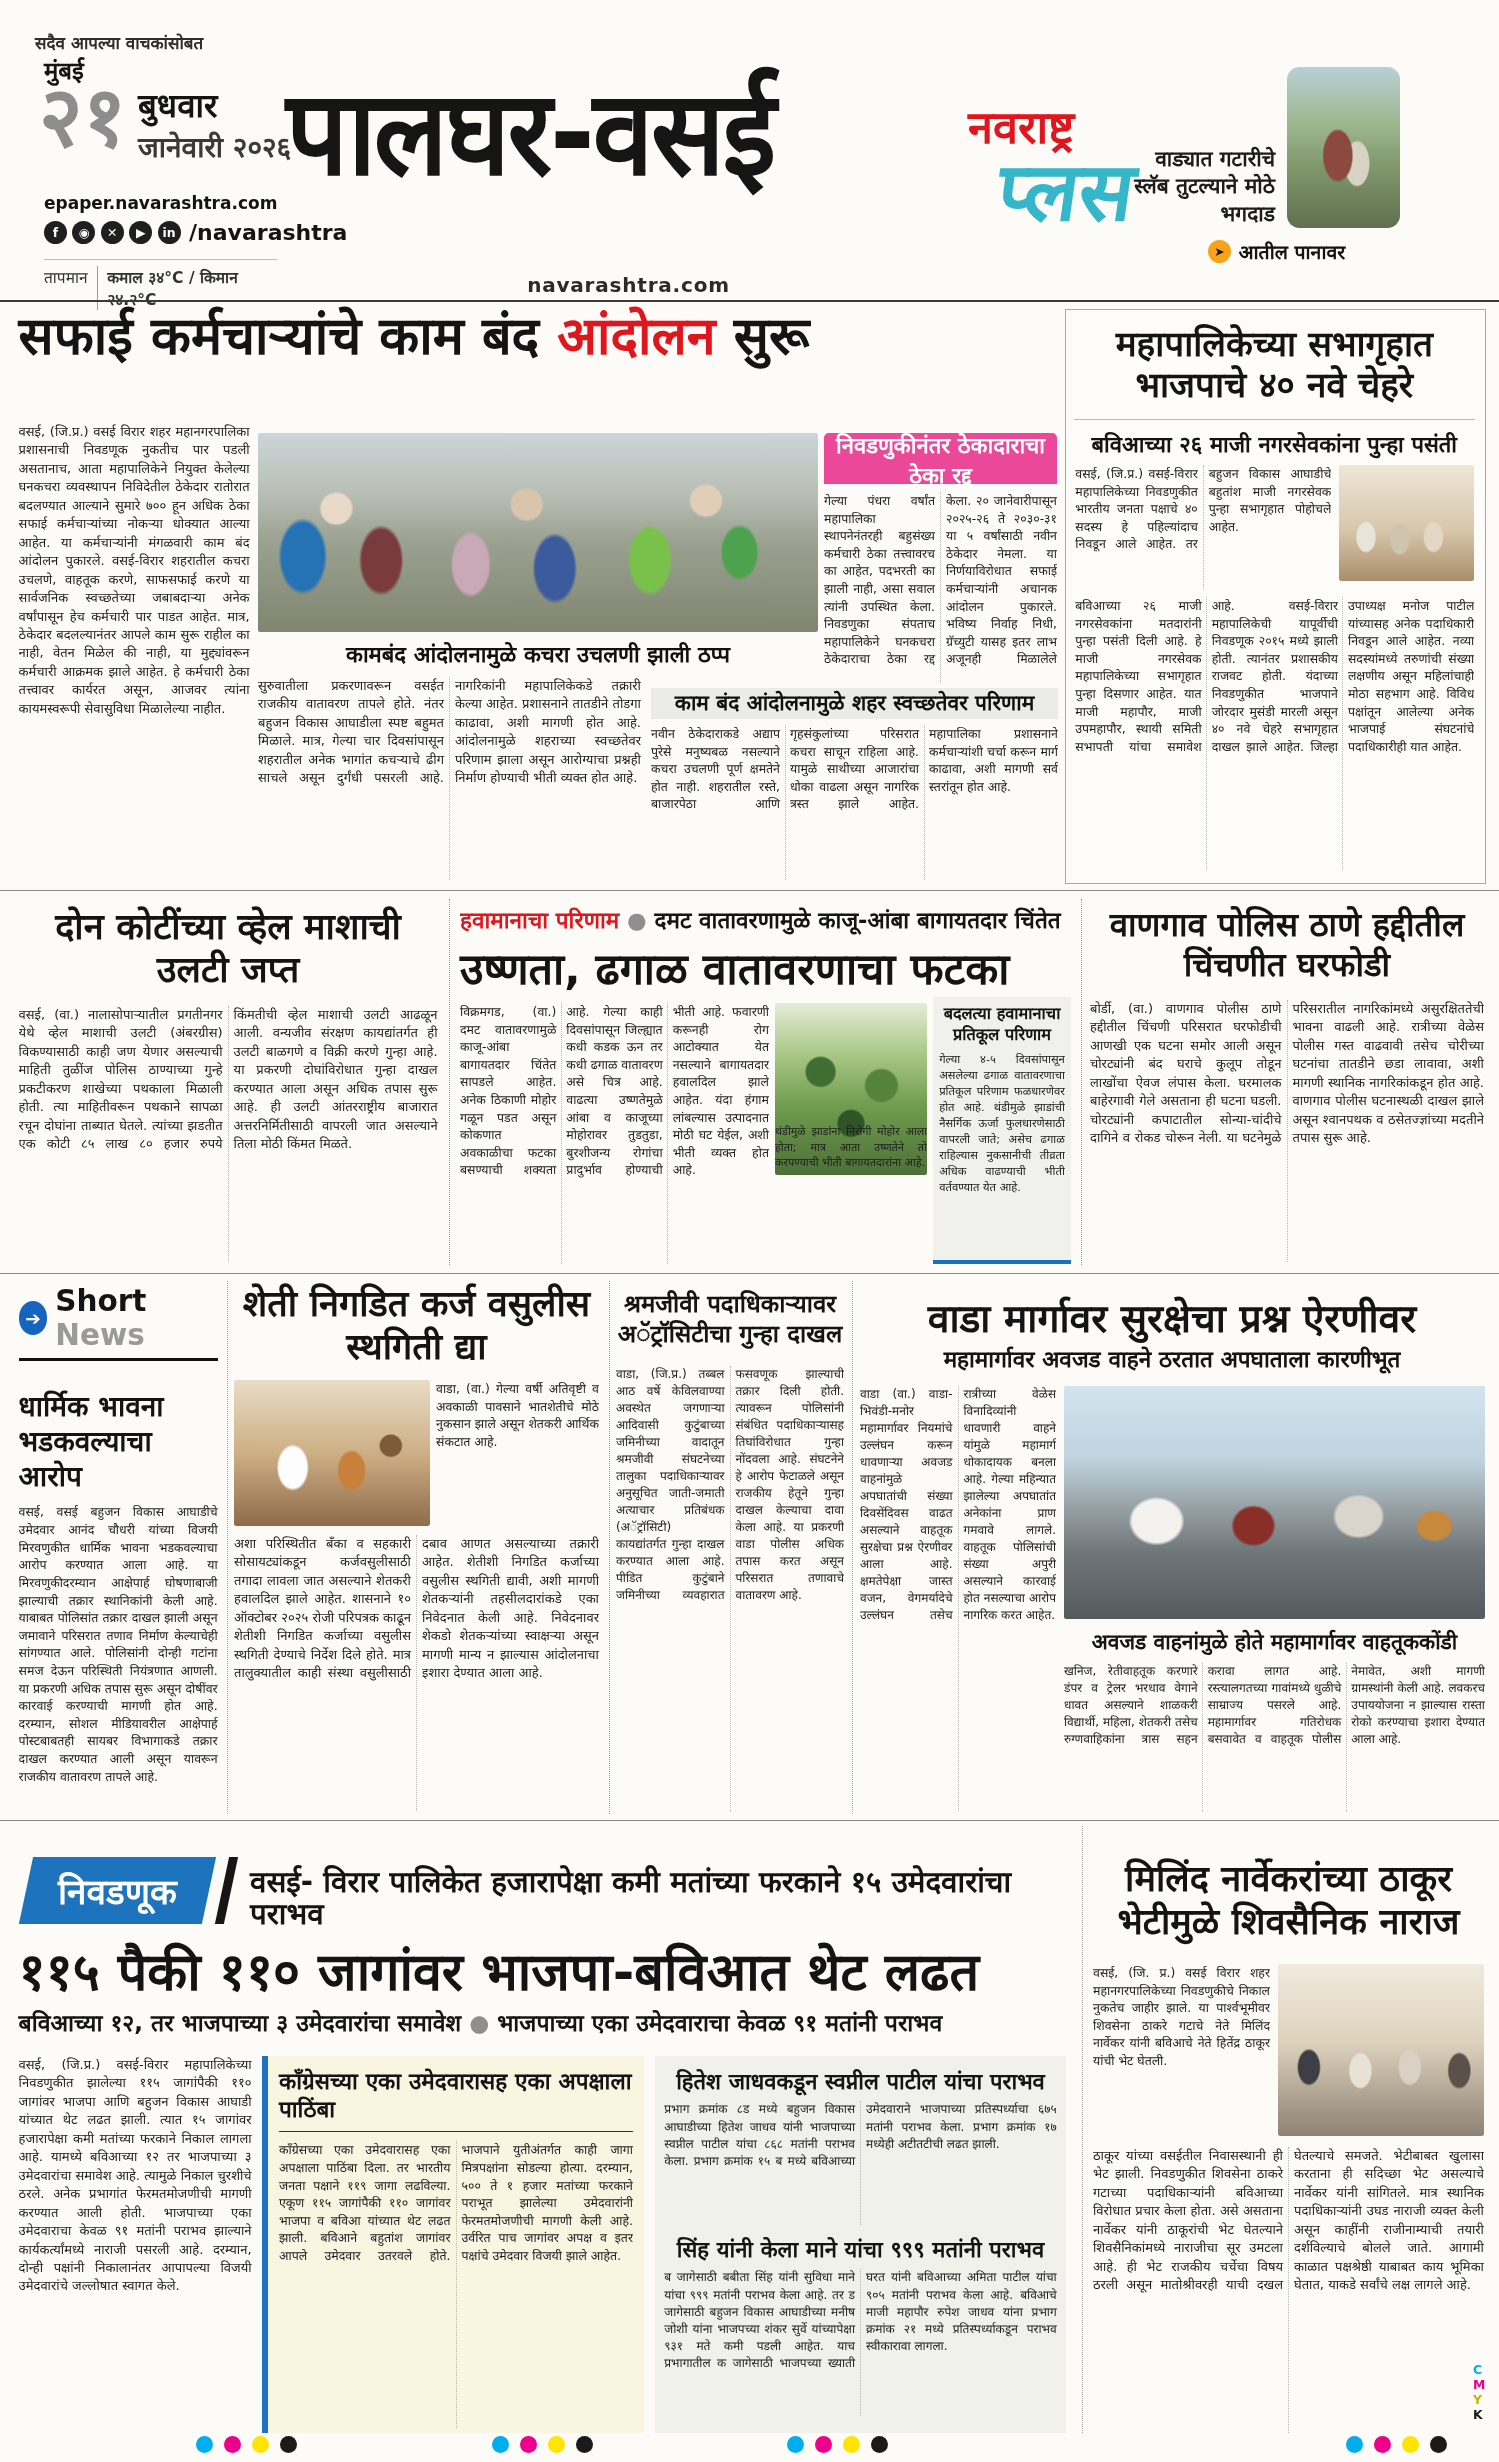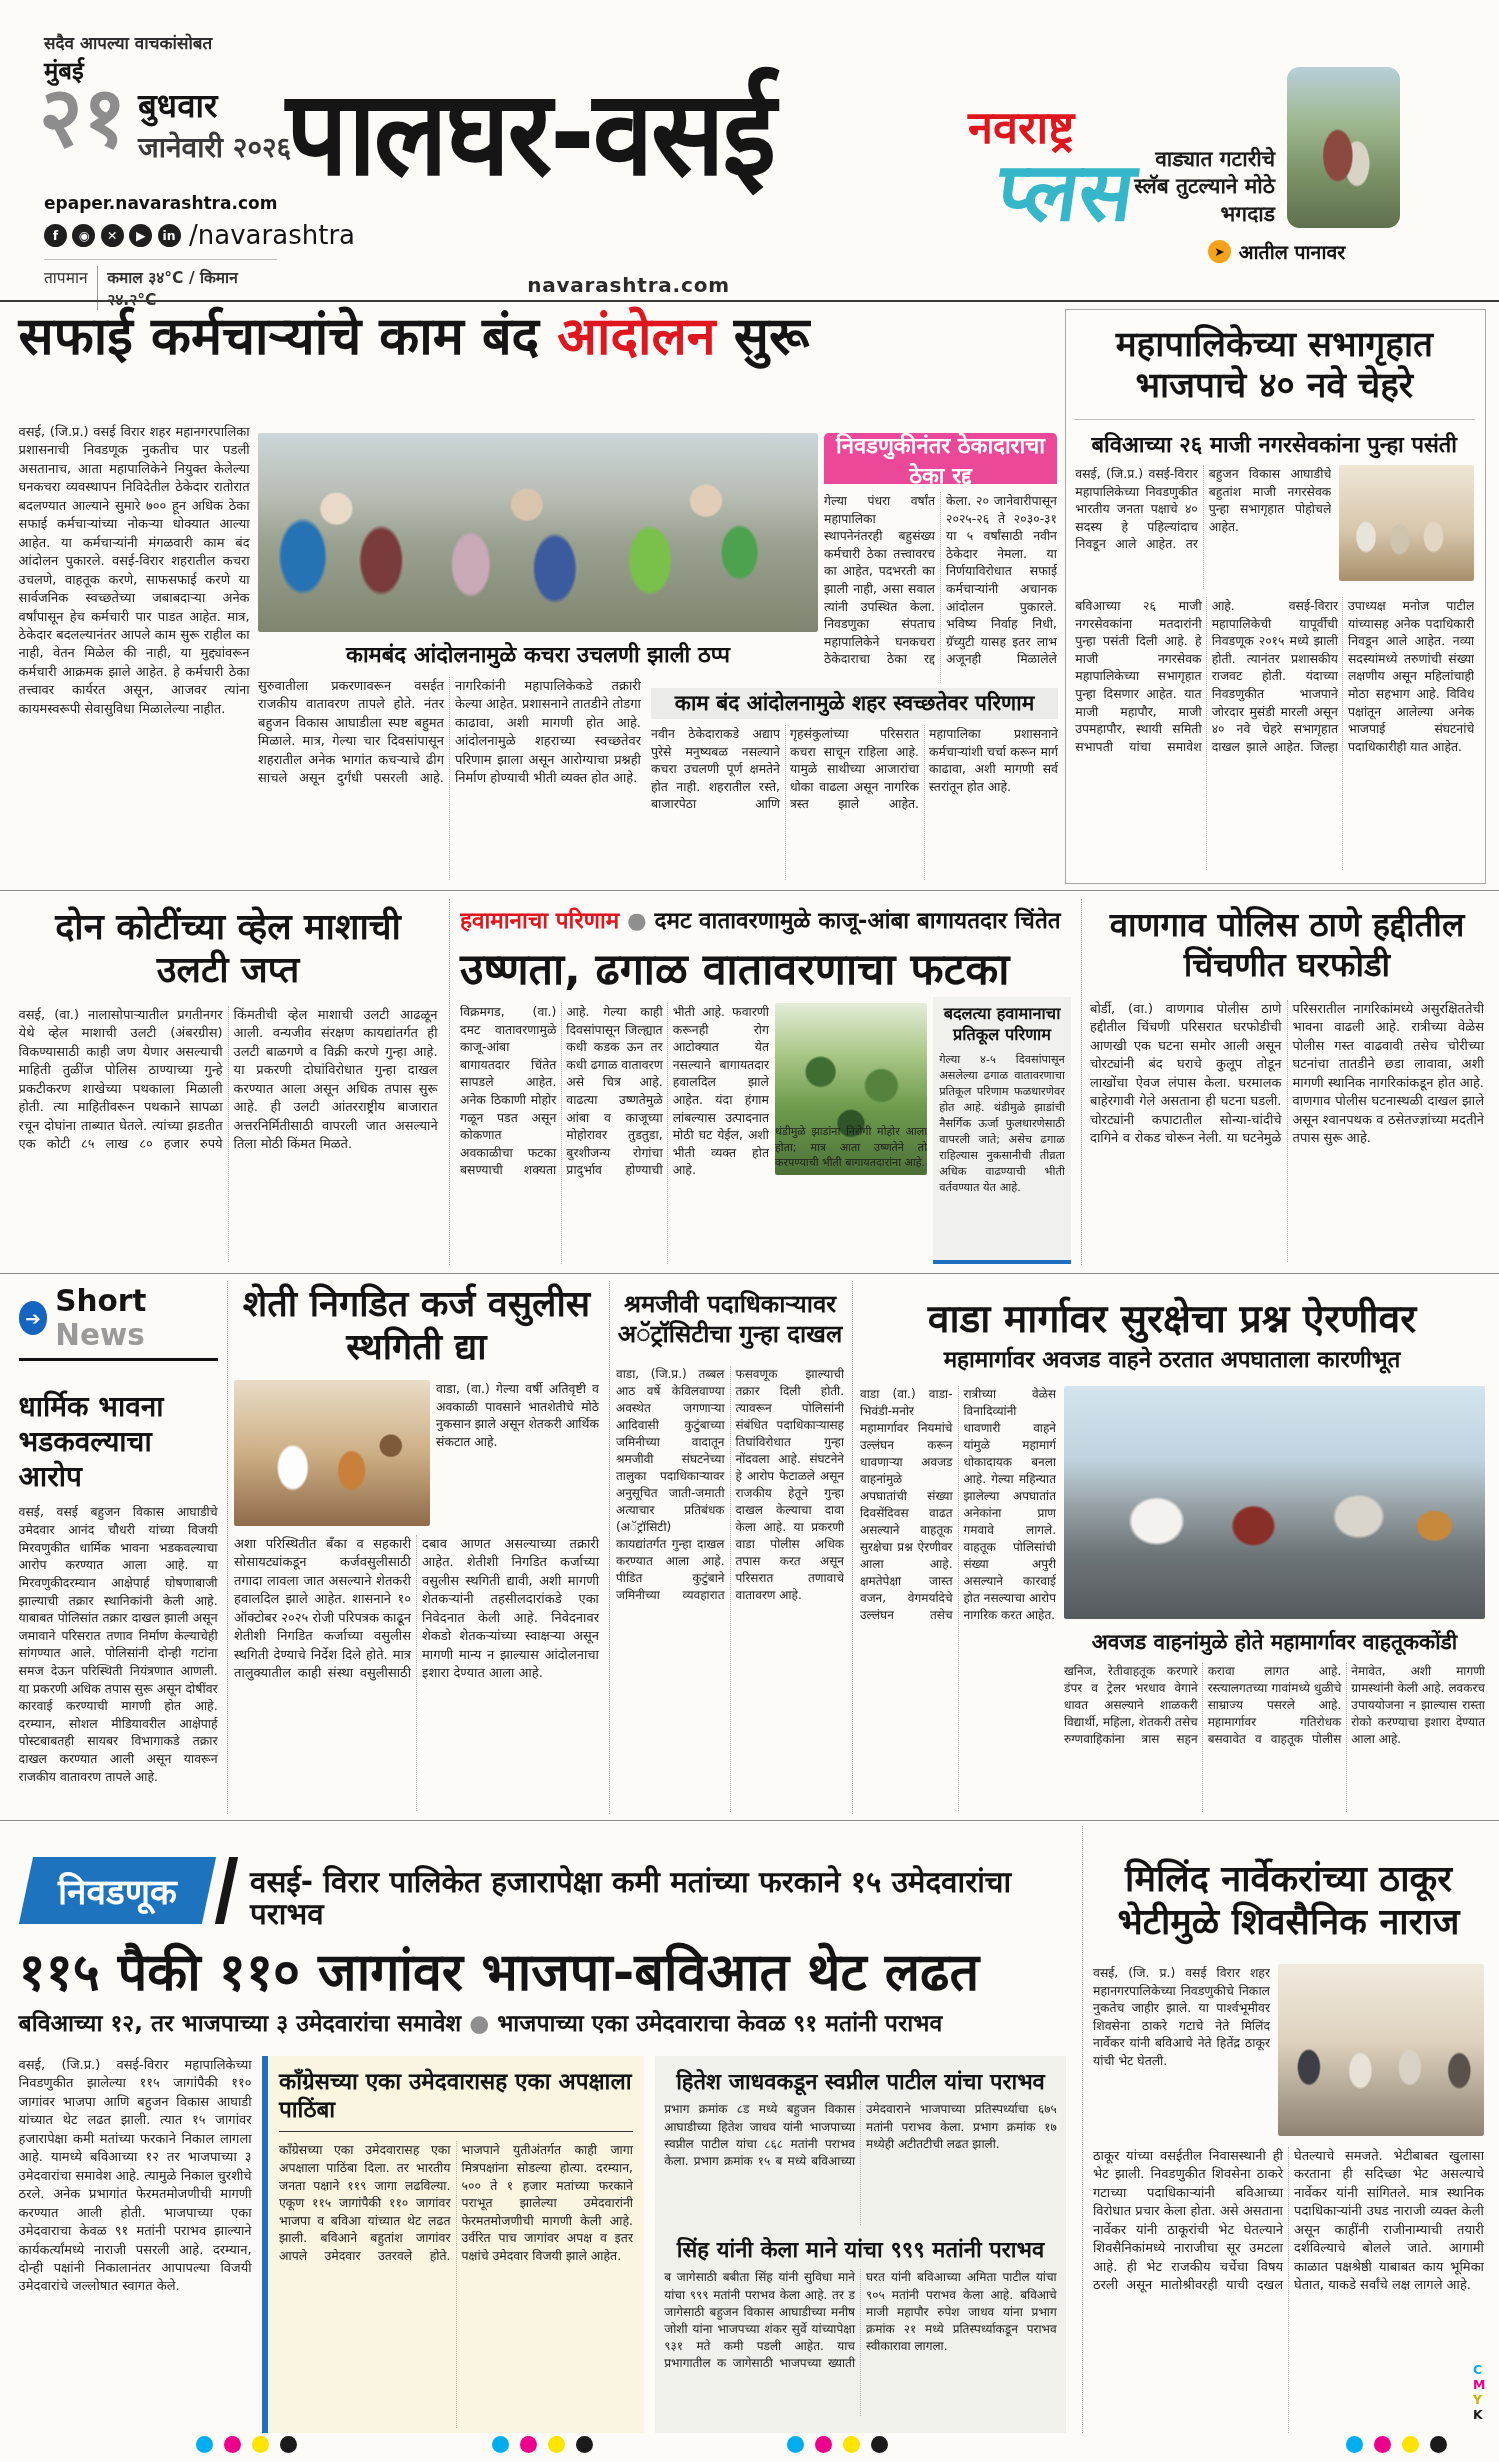--- a/index.html
+++ b/index.html
@@ -23,33 +23,33 @@
   .sic{width:23px;height:23px;border-radius:50%;background:#1f1f1f;color:#fff;
        display:flex;align-items:center;justify-content:center;font-size:12.4px;font-weight:700;}
   .cdot{width:17px;height:17px;border-radius:50%;display:inline-block;margin-right:11px;}
   .boxed{border:1.6px solid #a8a8a8;}
 </style>
 </head>
 <body>
 
 <div class="page">
 
-  <div class="abs" style="left:44px;top:31px;font-size:17px;font-weight:600;color:#2e2e2e;">सदैव आपल्या वाचकांसोबत</div>
+  <div class="abs" style="left:35px;top:31px;font-size:17px;font-weight:600;color:#2e2e2e;">सदैव आपल्या वाचकांसोबत</div>
   <div class="abs" style="left:44px;top:53px;font-size:24px;font-weight:800;">मुंबई</div>
   <div class="abs" style="left:39px;top:75px;font-size:84px;font-weight:900;color:#8d8d8d;line-height:1;">२१</div>
   <div class="abs" style="left:138px;top:82px;font-size:33px;font-weight:800;">बुधवार</div>
   <div class="abs" style="left:138px;top:127px;font-size:28px;font-weight:800;color:#3a3a3a;">जानेवारी २०२६</div>
   <div class="abs" style="left:44px;top:193px;font-size:17px;font-weight:800;">epaper.navarashtra.com</div>
   <div class="abs social" style="left:44px;top:220px;">
     <span class="sic">f</span>
     <span class="sic">◉</span>
     <span class="sic">✕</span>
     <span class="sic">▶</span>
     <span class="sic">in</span>
-    <span style="font-size:26px;font-weight:400;margin-left:3.1px;">/navarashtra</span>
+    <span style="font-size:22px;font-weight:700;margin-left:3.1px;">/navarashtra</span>
   </div>
   <div class="abs" style="left:44px;top:259px;width:233px;border-top:0.8px solid #bbb;padding-top:6.2px;font-size:15.5px;color:#333;display:flex;gap:9.3px;">
     <span>तापमान</span>
     <span style="border-left:0.8px solid #999;padding-left:9.3px;font-weight:600;">कमाल ३४°C / किमान २४.२°C</span>
   </div>
 
   <div class="abs" style="left:286px;top:75px;width:691px;font-size:109px;font-weight:900;color:#151515;line-height:1;letter-spacing:-2.3px;white-space:nowrap;transform:scaleY(1.08);transform-origin:top left;">पालघर-वसई</div>
   <div class="abs" style="left:287px;top:273px;width:683px;text-align:center;font-size:20px;font-weight:800;color:#2b2b2b;letter-spacing:0.8px;">navarashtra.com</div>
 
   <div class="abs" style="left:968px;top:95px;font-size:45px;font-weight:900;color:#e0161f;">नवराष्ट्र</div>

